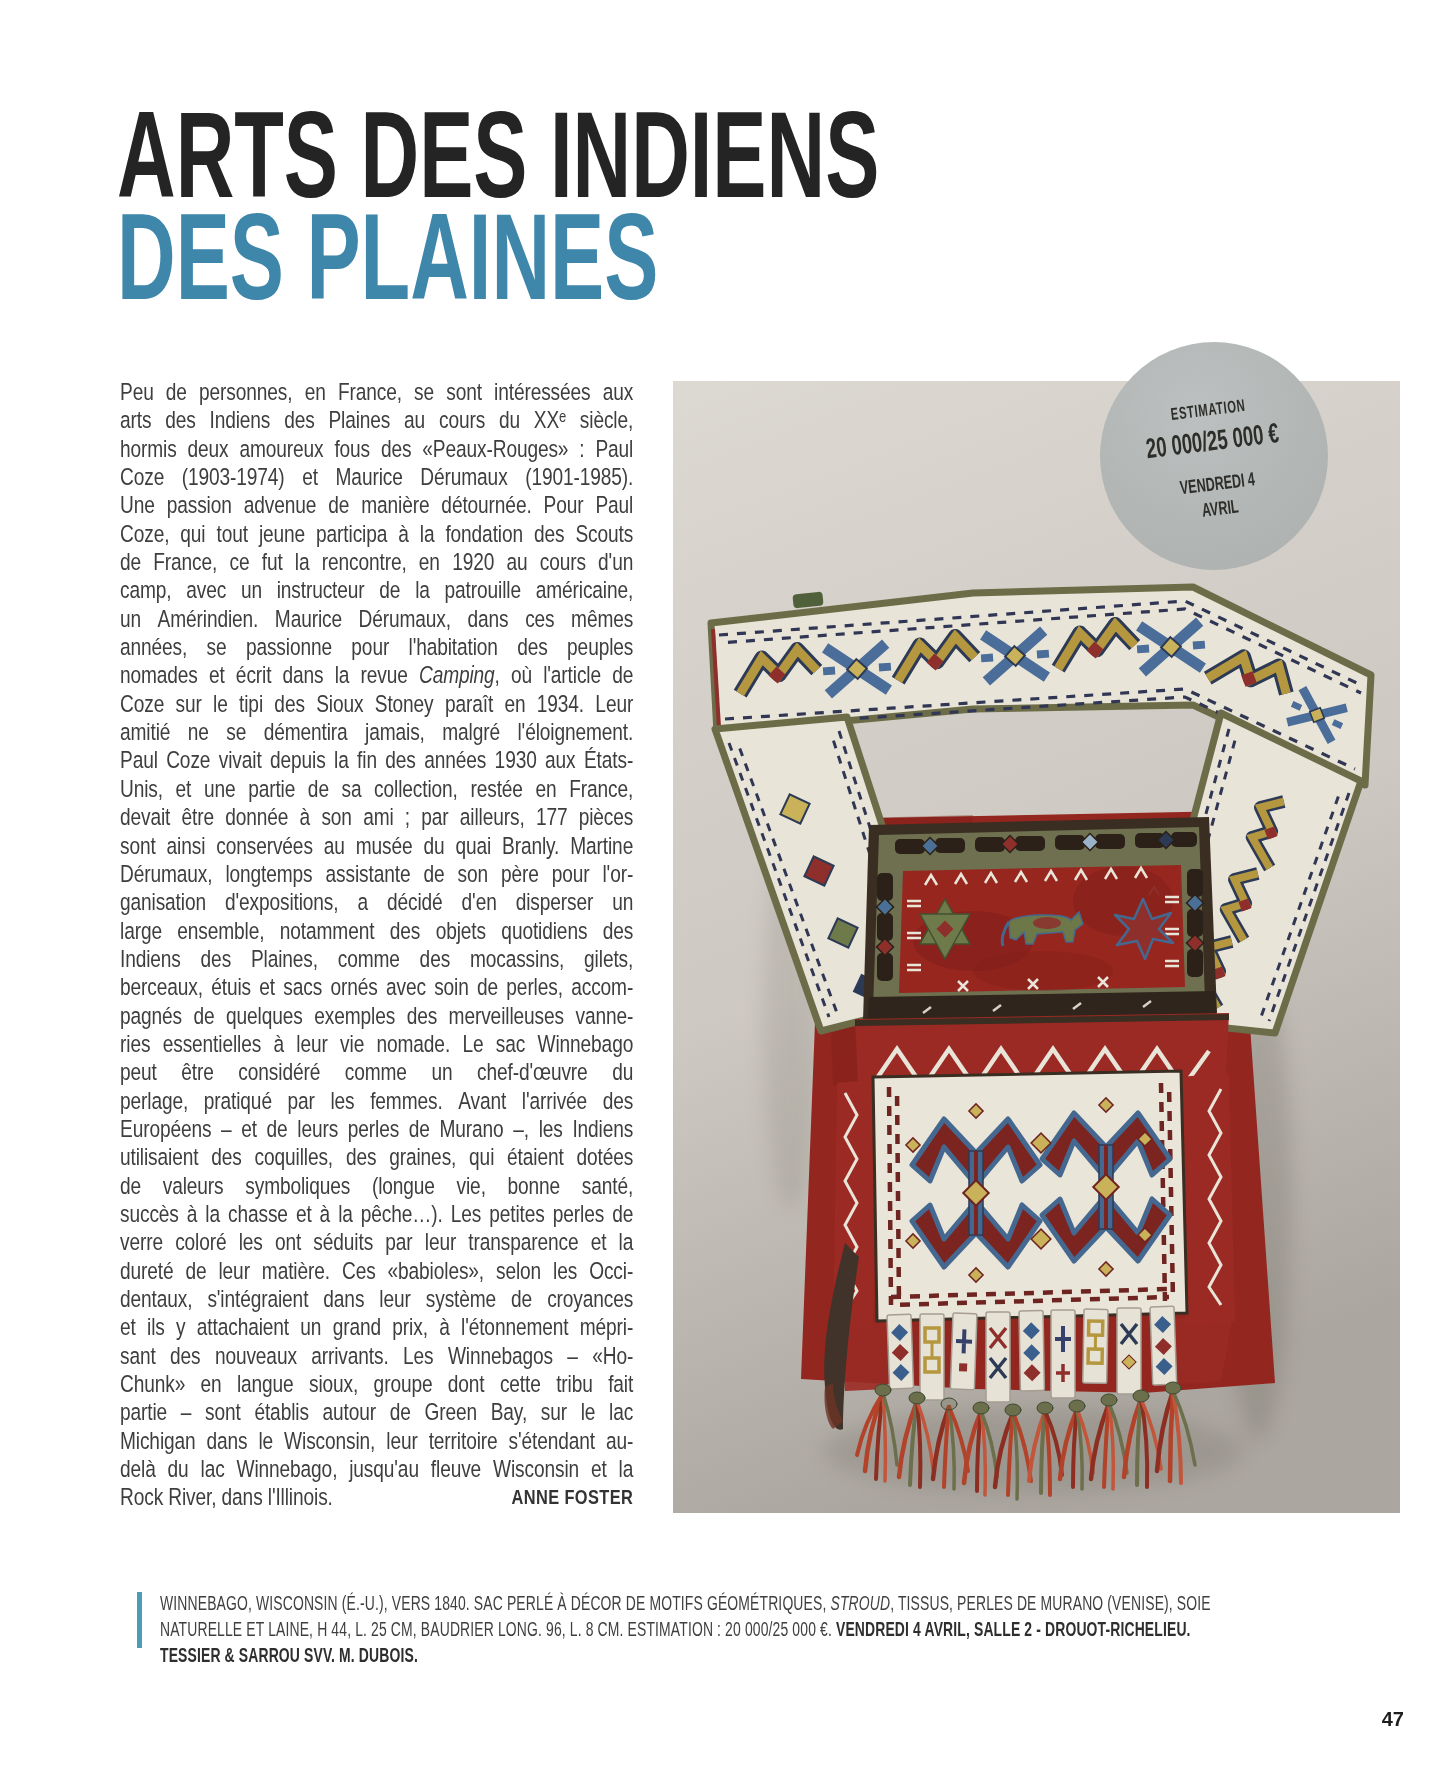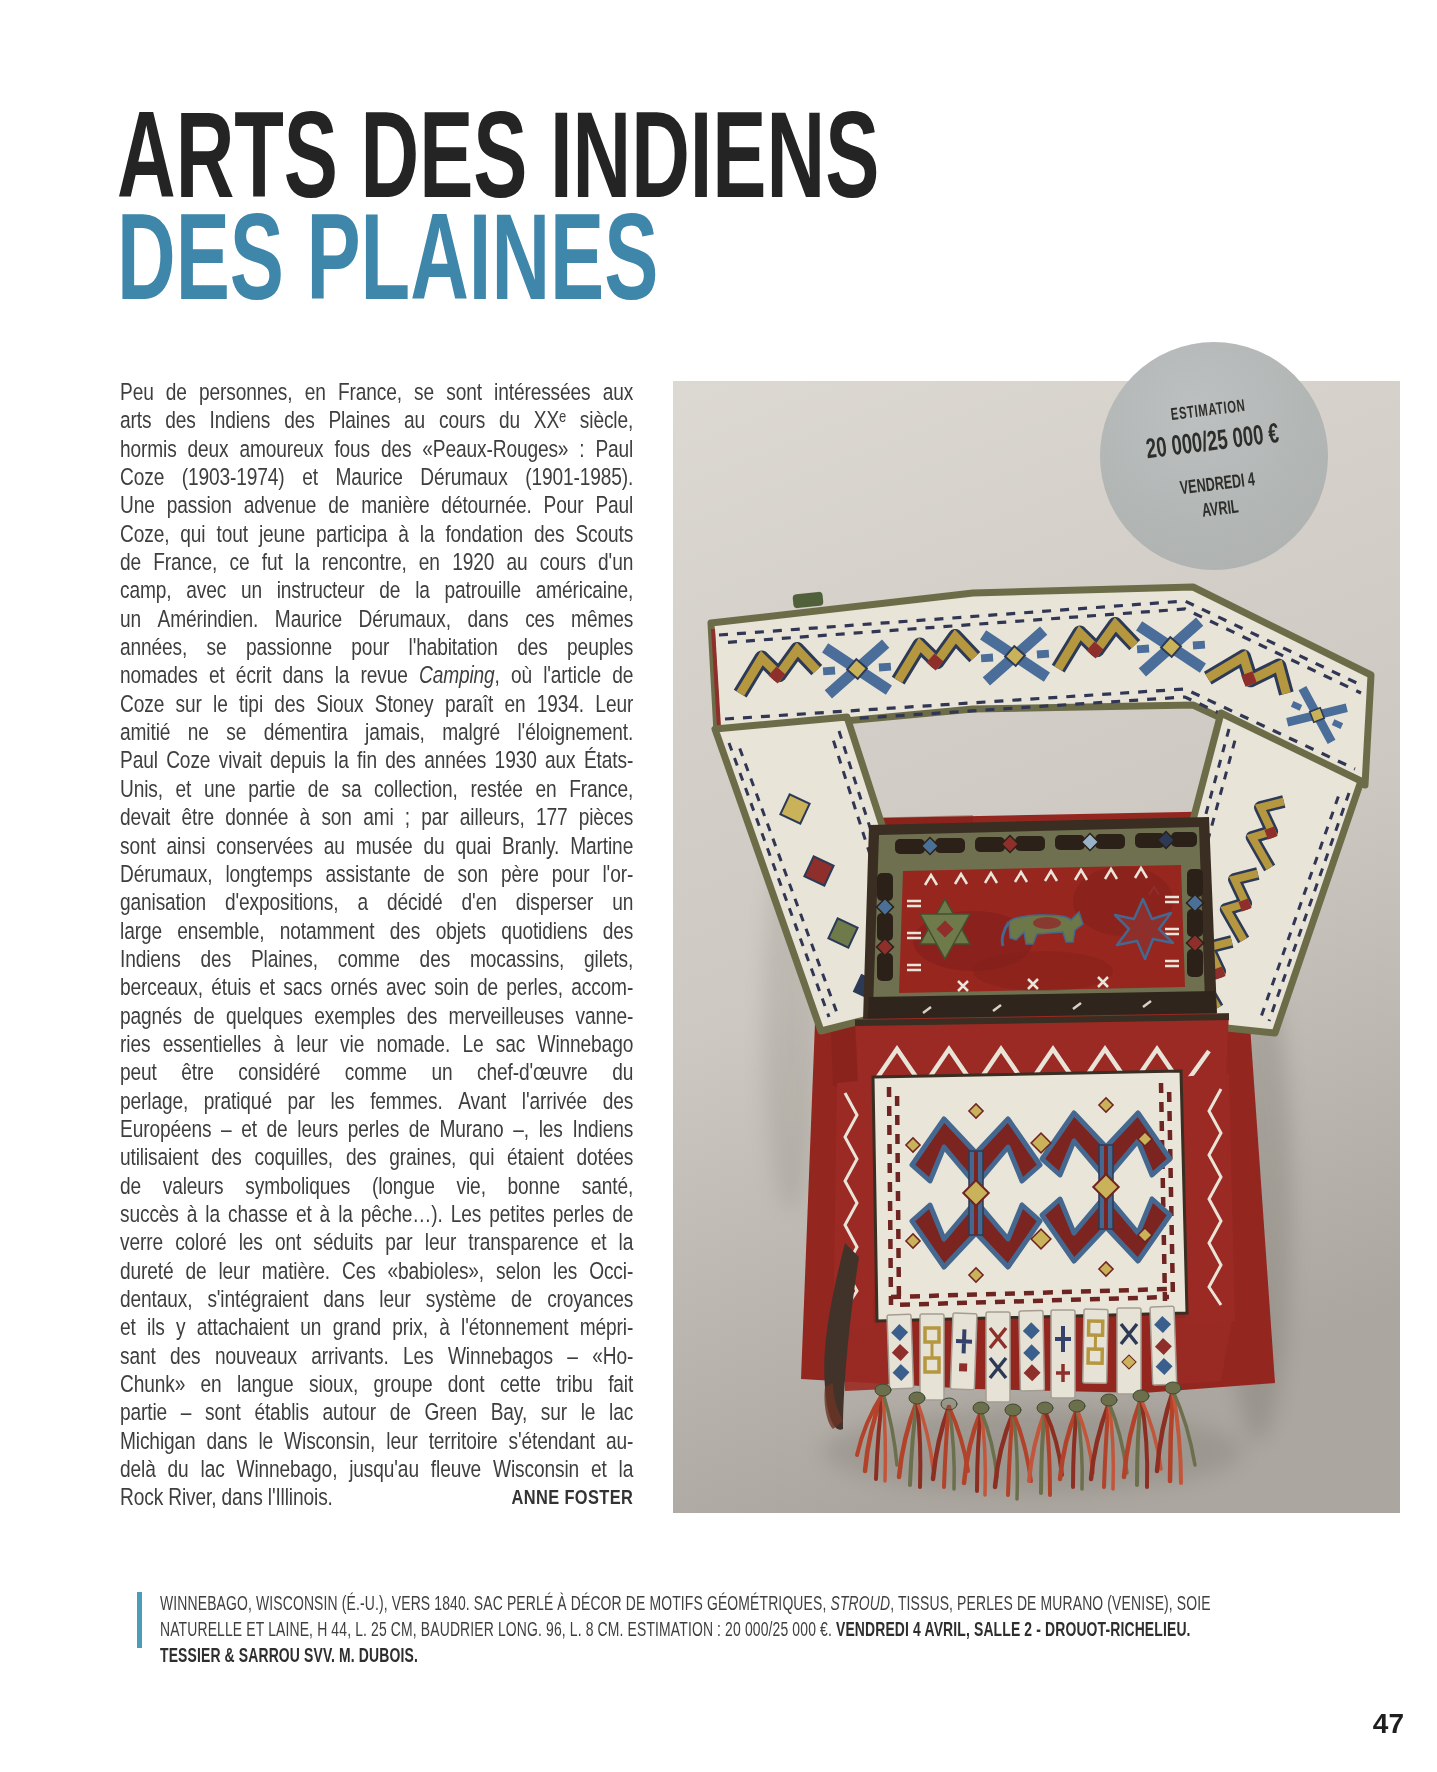--- a/index.html
+++ b/index.html
@@ -56,21 +56,21 @@
   .caption-bar{position:absolute;left:137px;top:1592px;width:5px;height:56px;background:#4b9cb8;}
   #caption-lines{
     position:absolute;left:160px;top:1590px;width:1680px;
     transform:scaleX(0.68);transform-origin:left top;
     color:#3f3f3f;
   }
   .capline{font-size:20.5px;line-height:26px;white-space:nowrap;letter-spacing:0.2px;}
   .capline b{font-weight:700;color:#2e2e2e;}
   .capline i{font-style:italic;}
   
-  .pagenum{position:absolute;right:33px;top:1708px;font-size:28px;font-weight:700;color:#1e1e1e;}
+  .pagenum{position:absolute;right:33px;top:1708px;font-size:20px;font-weight:700;color:#1e1e1e;}
 </style>
 </head>
 <body>
 
 <div class="page">
 
   <div class="title-line" id="title1">ARTS DES INDIENS</div>
   <div class="title-line" id="title2">DES PLAINES</div>
 
   <div id="article-lines">

